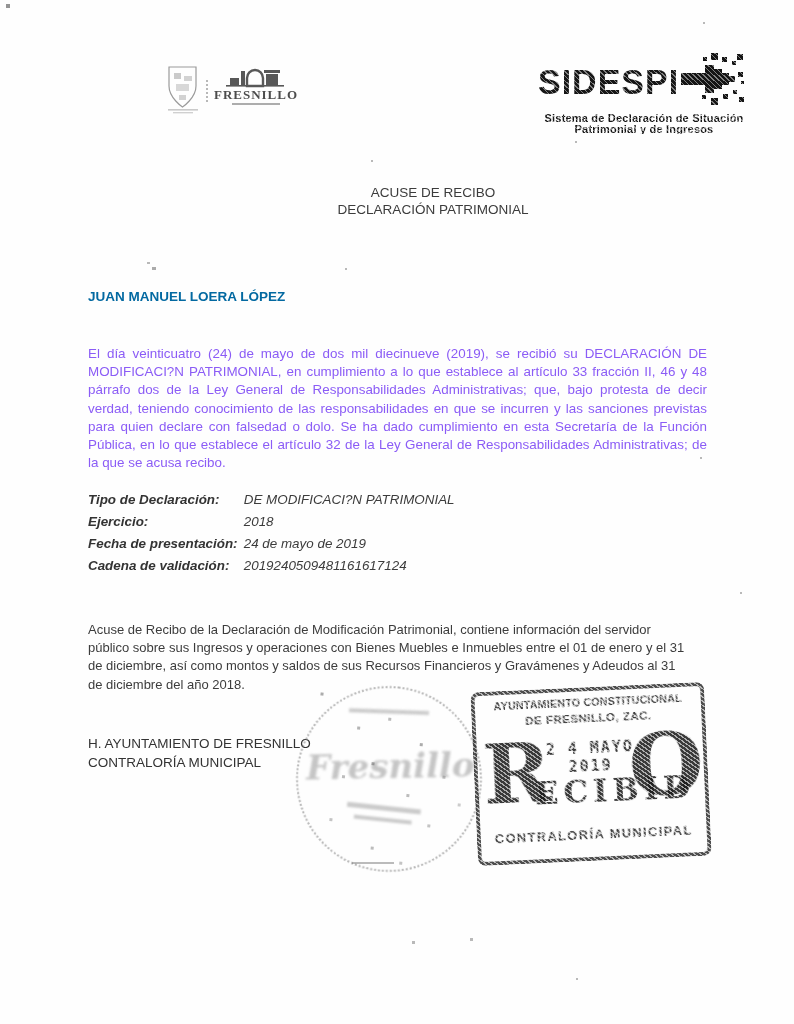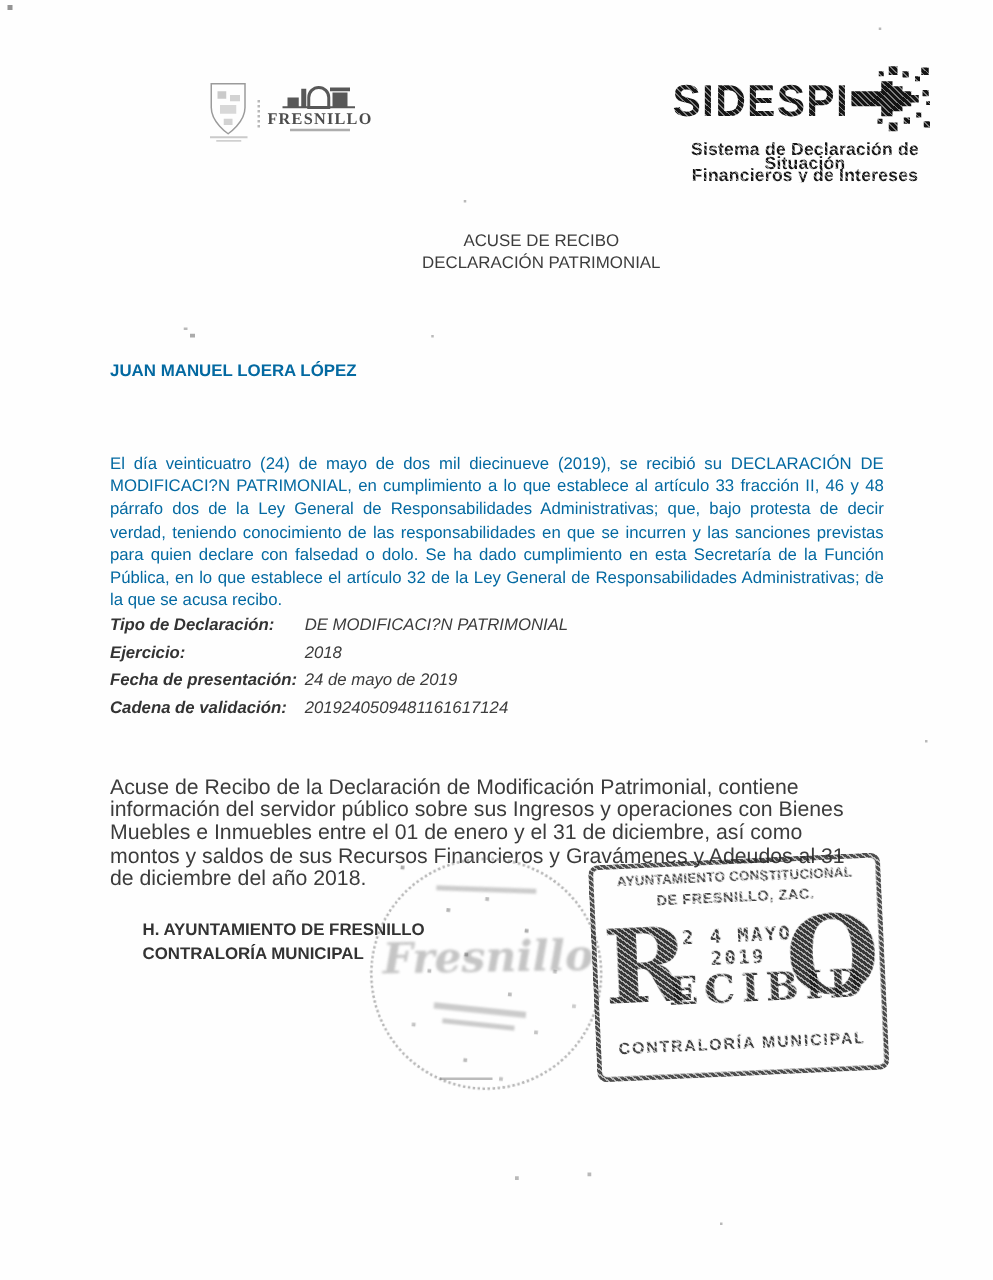--- a/index.html
+++ b/index.html
@@ -12,35 +12,35 @@
   .logo-sep{position:absolute;left:206px;top:80px;width:3px;height:22px;
     border-left:2px dotted #8b8b8b;opacity:.6;}
   .fresnillo-logo{position:absolute;left:214px;top:66px;filter:blur(.2px);opacity:.92;}
   .sidespi{position:absolute;left:538px;top:50px;width:212px;text-align:center;
     color:#161616;filter:blur(.25px);
     -webkit-mask-image:repeating-linear-gradient(43deg,#000 0 2.4px,rgba(0,0,0,.55) 2.4px 3.4px);
     mask-image:repeating-linear-gradient(43deg,#000 0 2.4px,rgba(0,0,0,.55) 2.4px 3.4px);}
   .sidespi-row{display:flex;align-items:center;justify-content:flex-start;gap:2px;}
   .sidespi-name{font-size:34px;font-weight:bold;letter-spacing:1px;
     transform:scaleY(1.05);font-family:"Liberation Sans",sans-serif;}
-  .sidespi-tagline{font-size:14px;font-weight:bold;line-height:10.5px;letter-spacing:.2px;margin-top:1px;}
+  .sidespi-tagline{font-size:11px;font-weight:bold;line-height:10.5px;letter-spacing:.2px;margin-top:1px;}
   
   .doc-title{position:absolute;left:0;top:184px;width:794px;text-align:center;
     font-size:13.5px;line-height:17px;color:#3c3c3c;margin-left:36px;}
   .declarant{position:absolute;left:88px;top:287px;font-size:13.5px;font-weight:bold;
     line-height:19px;color:#0369a1;}
-  .para1{position:absolute;left:88px;top:362px;width:619px;font-size:13.4px;
-    line-height:18.2px;text-align:justify;color:#0369a1;}
+  .para1{position:absolute;left:88px;top:345px;width:619px;font-size:13.4px;
+    line-height:18.2px;text-align:justify;color:#8b5cf6;}
   .details{position:absolute;left:88px;top:492px;font-size:13.4px;color:#3c3c3c;font-style:italic;}
   .detail-row{height:22px;}
   .detail-label{display:inline-block;width:152px;font-weight:bold;color:#333;}
-  .para2{position:absolute;left:88px;top:621px;width:600px;font-size:17px;
+  .para2{position:absolute;left:88px;top:621px;width:600px;font-size:13px;
     line-height:18.2px;color:#3c3c3c;}
-  .footer{position:absolute;left:88px;top:734px;font-size:13.5px;font-weight:bold;
-    line-height:19px;color:#333;margin-left:26px;}
+  .footer{position:absolute;left:88px;top:734px;font-size:13.5px;font-weight:normal;
+    line-height:19px;color:#333;}
   
   .round-stamp{position:absolute;left:296px;top:686px;width:182px;height:182px;
     border:2px dotted rgba(125,125,125,.55);border-radius:50%;
     transform:rotate(6deg);filter:blur(.6px);z-index:3;}
   .round-stamp-text{position:absolute;left:0;top:58px;width:100%;text-align:center;
     font-family:"DejaVu Serif",serif;font-style:italic;font-weight:bold;font-size:34px;
     color:rgba(120,120,120,.42);transform:rotate(-7deg);filter:blur(1px);}
   .round-smudge{position:absolute;background:rgba(110,110,110,.35);filter:blur(1px);}
   .rs1{left:52px;top:118px;width:74px;height:5px;}
   .rs2{left:60px;top:130px;width:58px;height:4px;}
@@ -131,21 +131,21 @@
           <rect x="52" y="40" width="4" height="4"></rect>
           <rect x="58" y="47" width="5" height="5"></rect>
           <rect x="21" y="45" width="4" height="4"></rect>
           <rect x="57" y="22" width="5" height="5"></rect>
           <rect x="60" y="31" width="3" height="3"></rect>
         </svg>
       </span>
     </div>
     <div class="sidespi-tagline">
       <div>Sistema de Declaración de Situación</div>
-      <div>Financieros y de Intereses</div>
+      <div>Patrimonial y de Ingresos</div>
     </div>
   </div>
 
   <div class="doc-title">
     <div>ACUSE DE RECIBO</div>
     <div>DECLARACIÓN PATRIMONIAL</div>
   </div>
 
   <div class="declarant">
     <div>JUAN MANUEL LOERA LÓPEZ</div>

